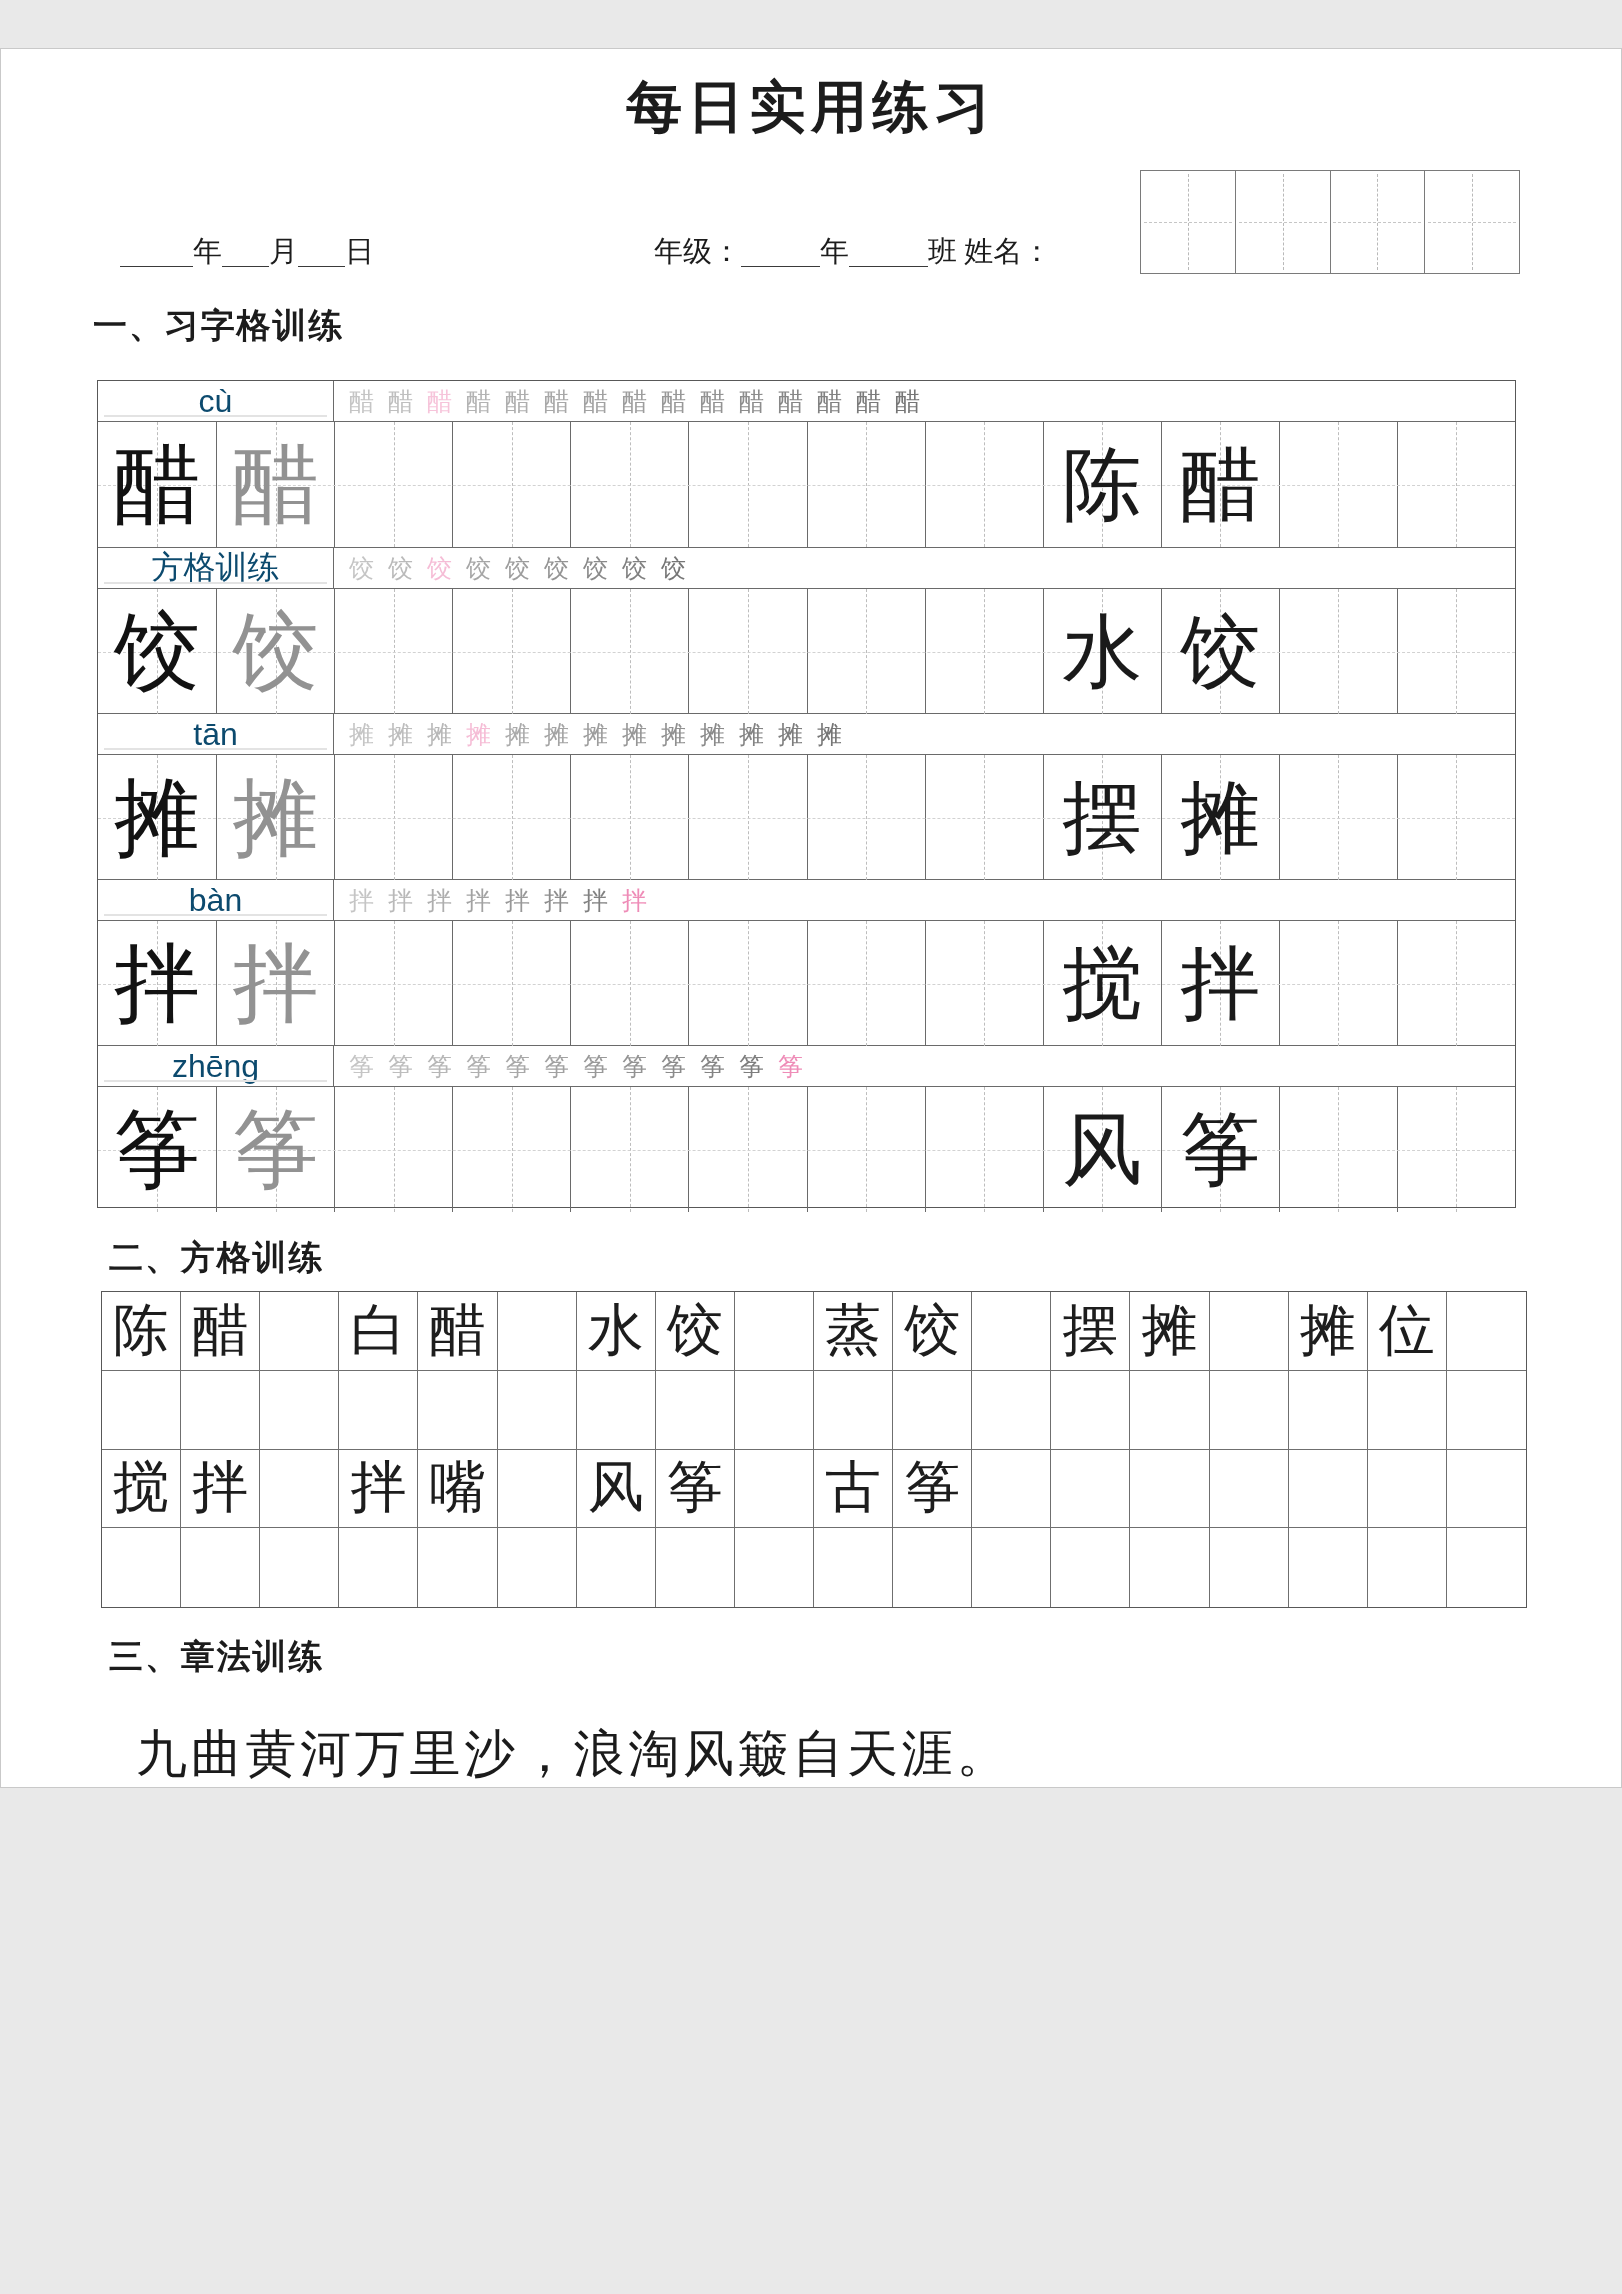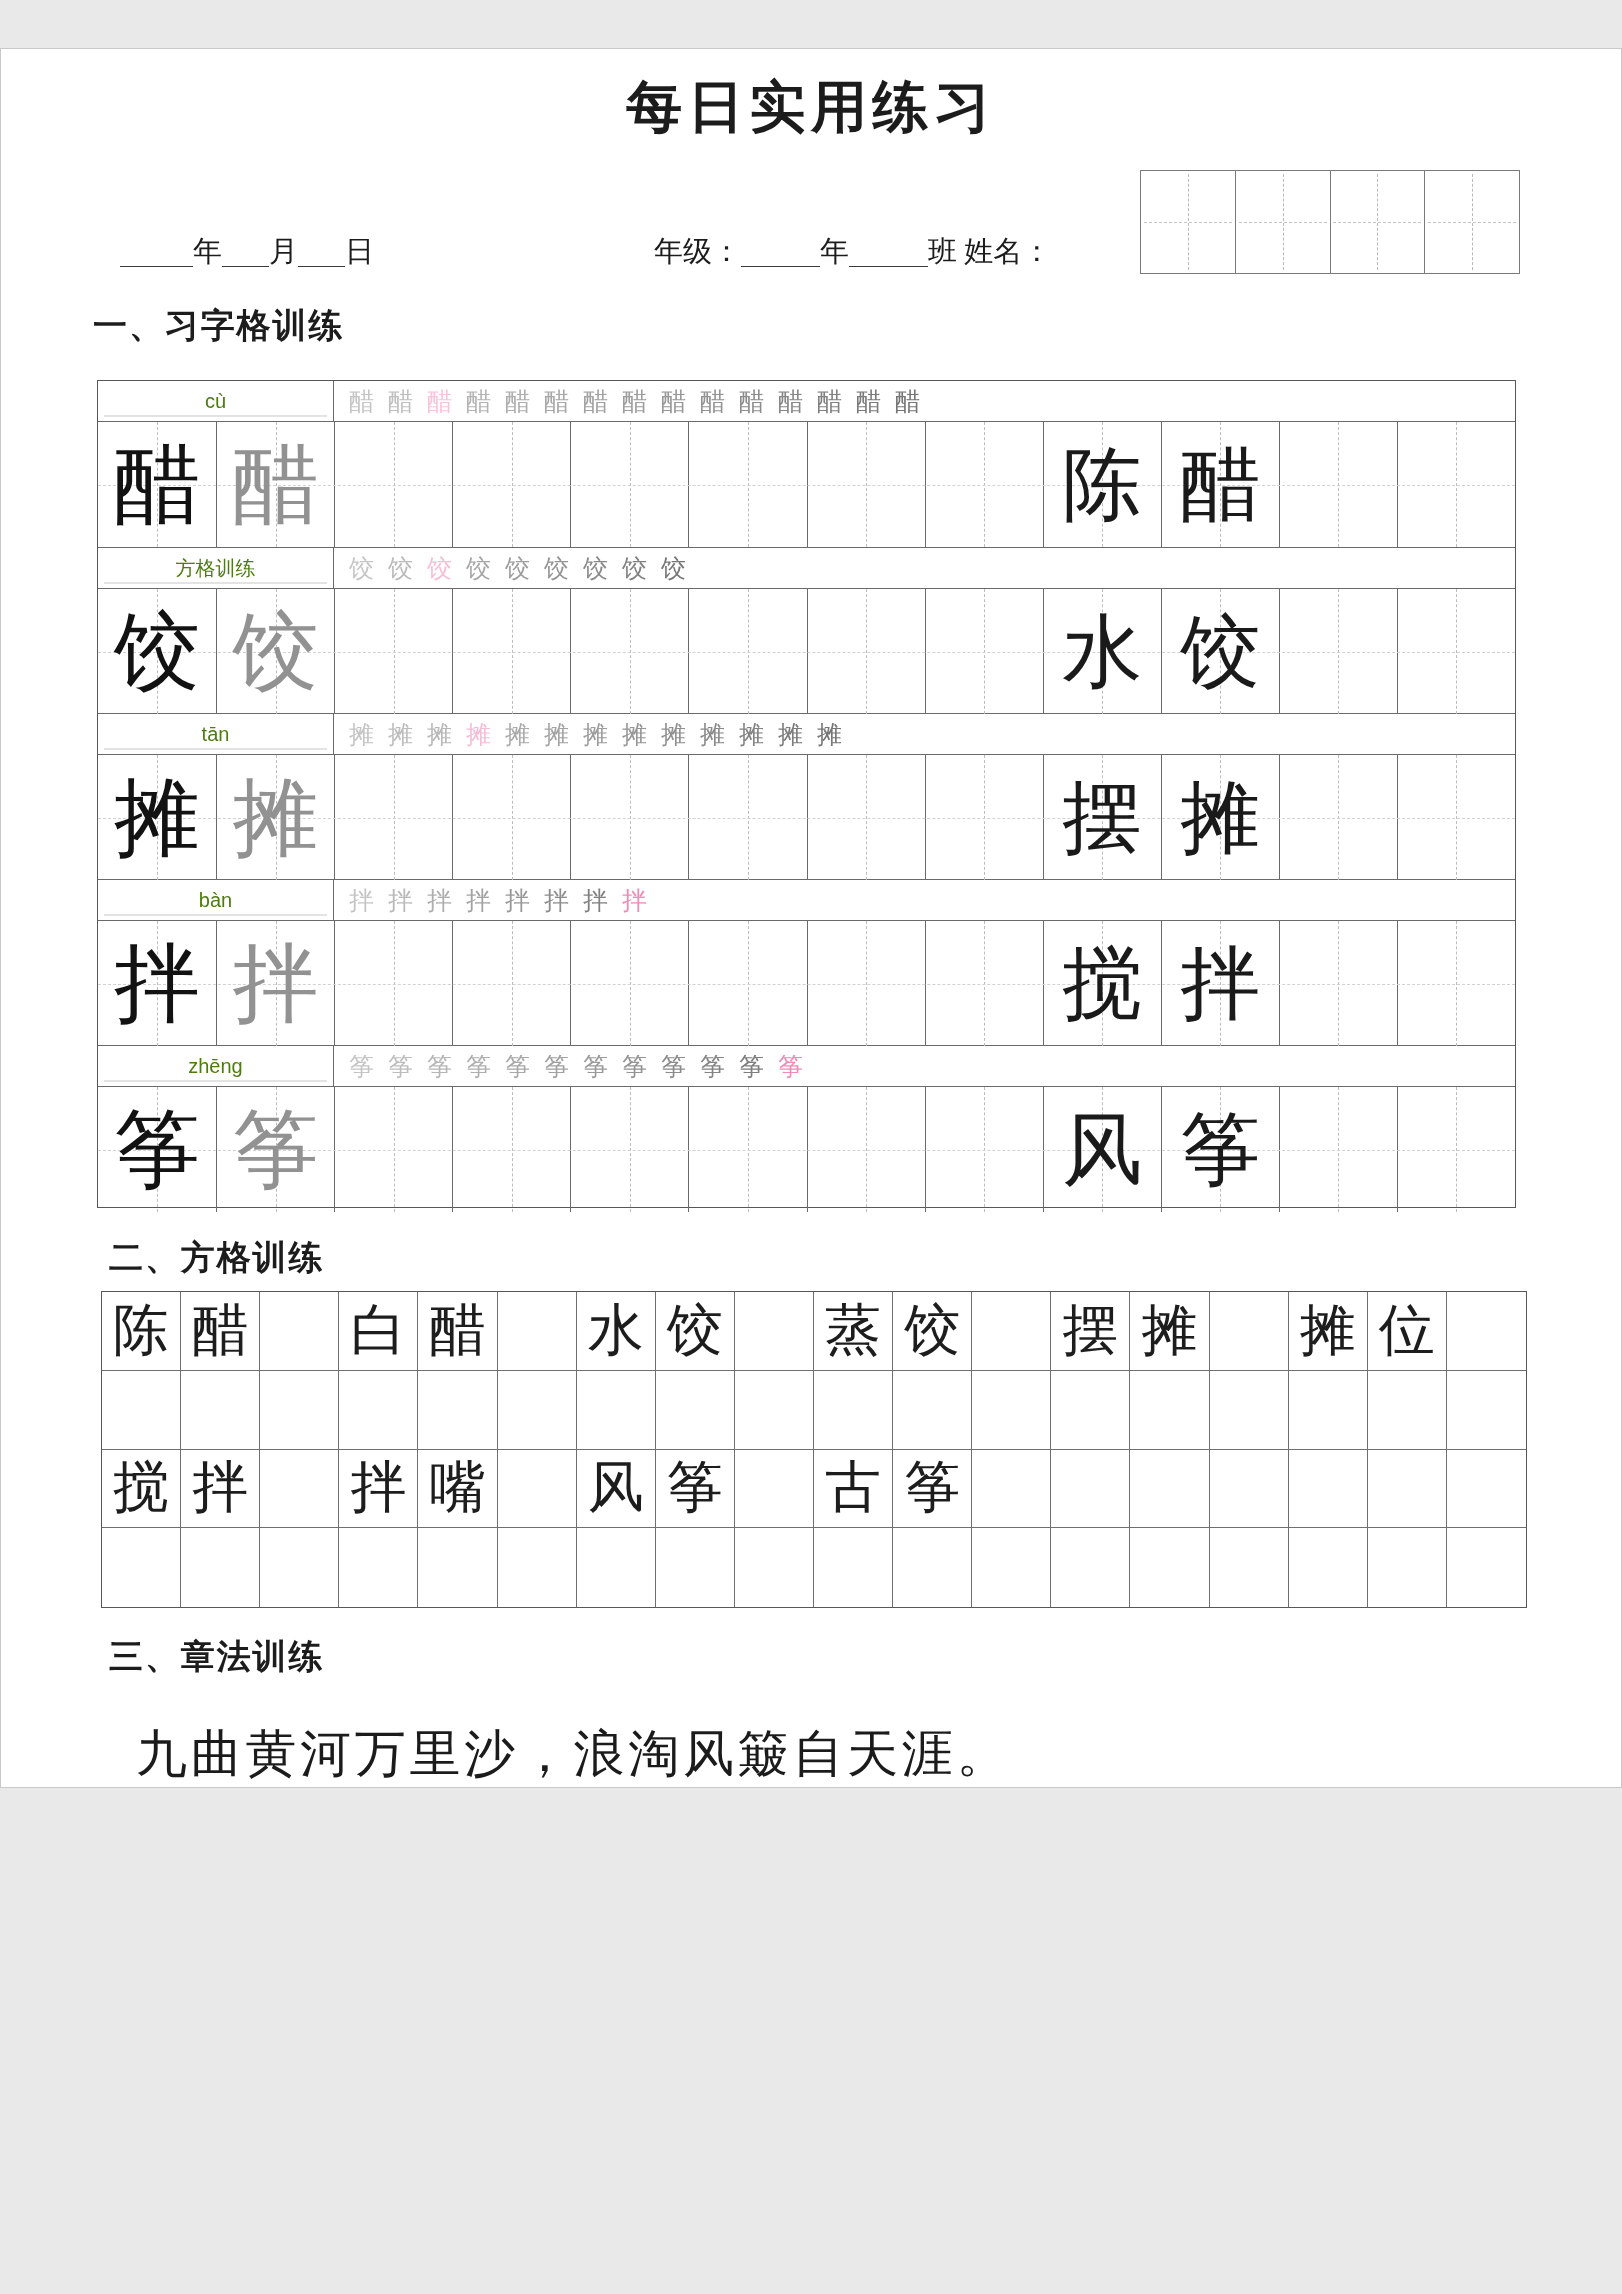--- a/index.html
+++ b/index.html
@@ -32,21 +32,21 @@
   #s3-heading{left:108px;top:1585px;}
 
   
   #s1-grid{position:absolute;left:96px;top:331px;width:1419px;height:828px;
            border:1.9px solid #585858;box-sizing:border-box;}
   .s1-block{height:166px;box-sizing:border-box;}
   .s1-block + .s1-block{border-top:0.9px solid #6a6a6a;}
   .s1-strip{height:41px;display:flex;border-bottom:0.9px solid #6a6a6a;box-sizing:border-box;}
   .s1-pinyin{width:236px;border-right:0.9px solid #6a6a6a;box-sizing:border-box;
              position:relative;display:flex;align-items:center;justify-content:center;
-             font-size:20px;color:#4d7c0f;}
+             font-size:32px;color:#0c4a6e;}
   .s1-pinyin::after{content:'';position:absolute;left:5.6px;right:5.6px;bottom:3.7px;
                     border-bottom:2.8px solid #e3e3e3;}
   .s1-strokes{flex:1;display:flex;align-items:center;gap:14px;padding-left:15px;
               overflow:hidden;}
   .s1-stroke{font-size:25px;color:#6f6f6f;line-height:1;}
   .s1-stroke.hl{color:#ee86b4;}
   .s1-cells{height:125px;display:grid;grid-template-columns:repeat(12,1fr);
             position:relative;box-sizing:border-box;}
   .s1-cells::after{content:'';position:absolute;left:0;right:0;top:50%;
                    border-top:1.9px dashed #d2d2d2;pointer-events:none;}

